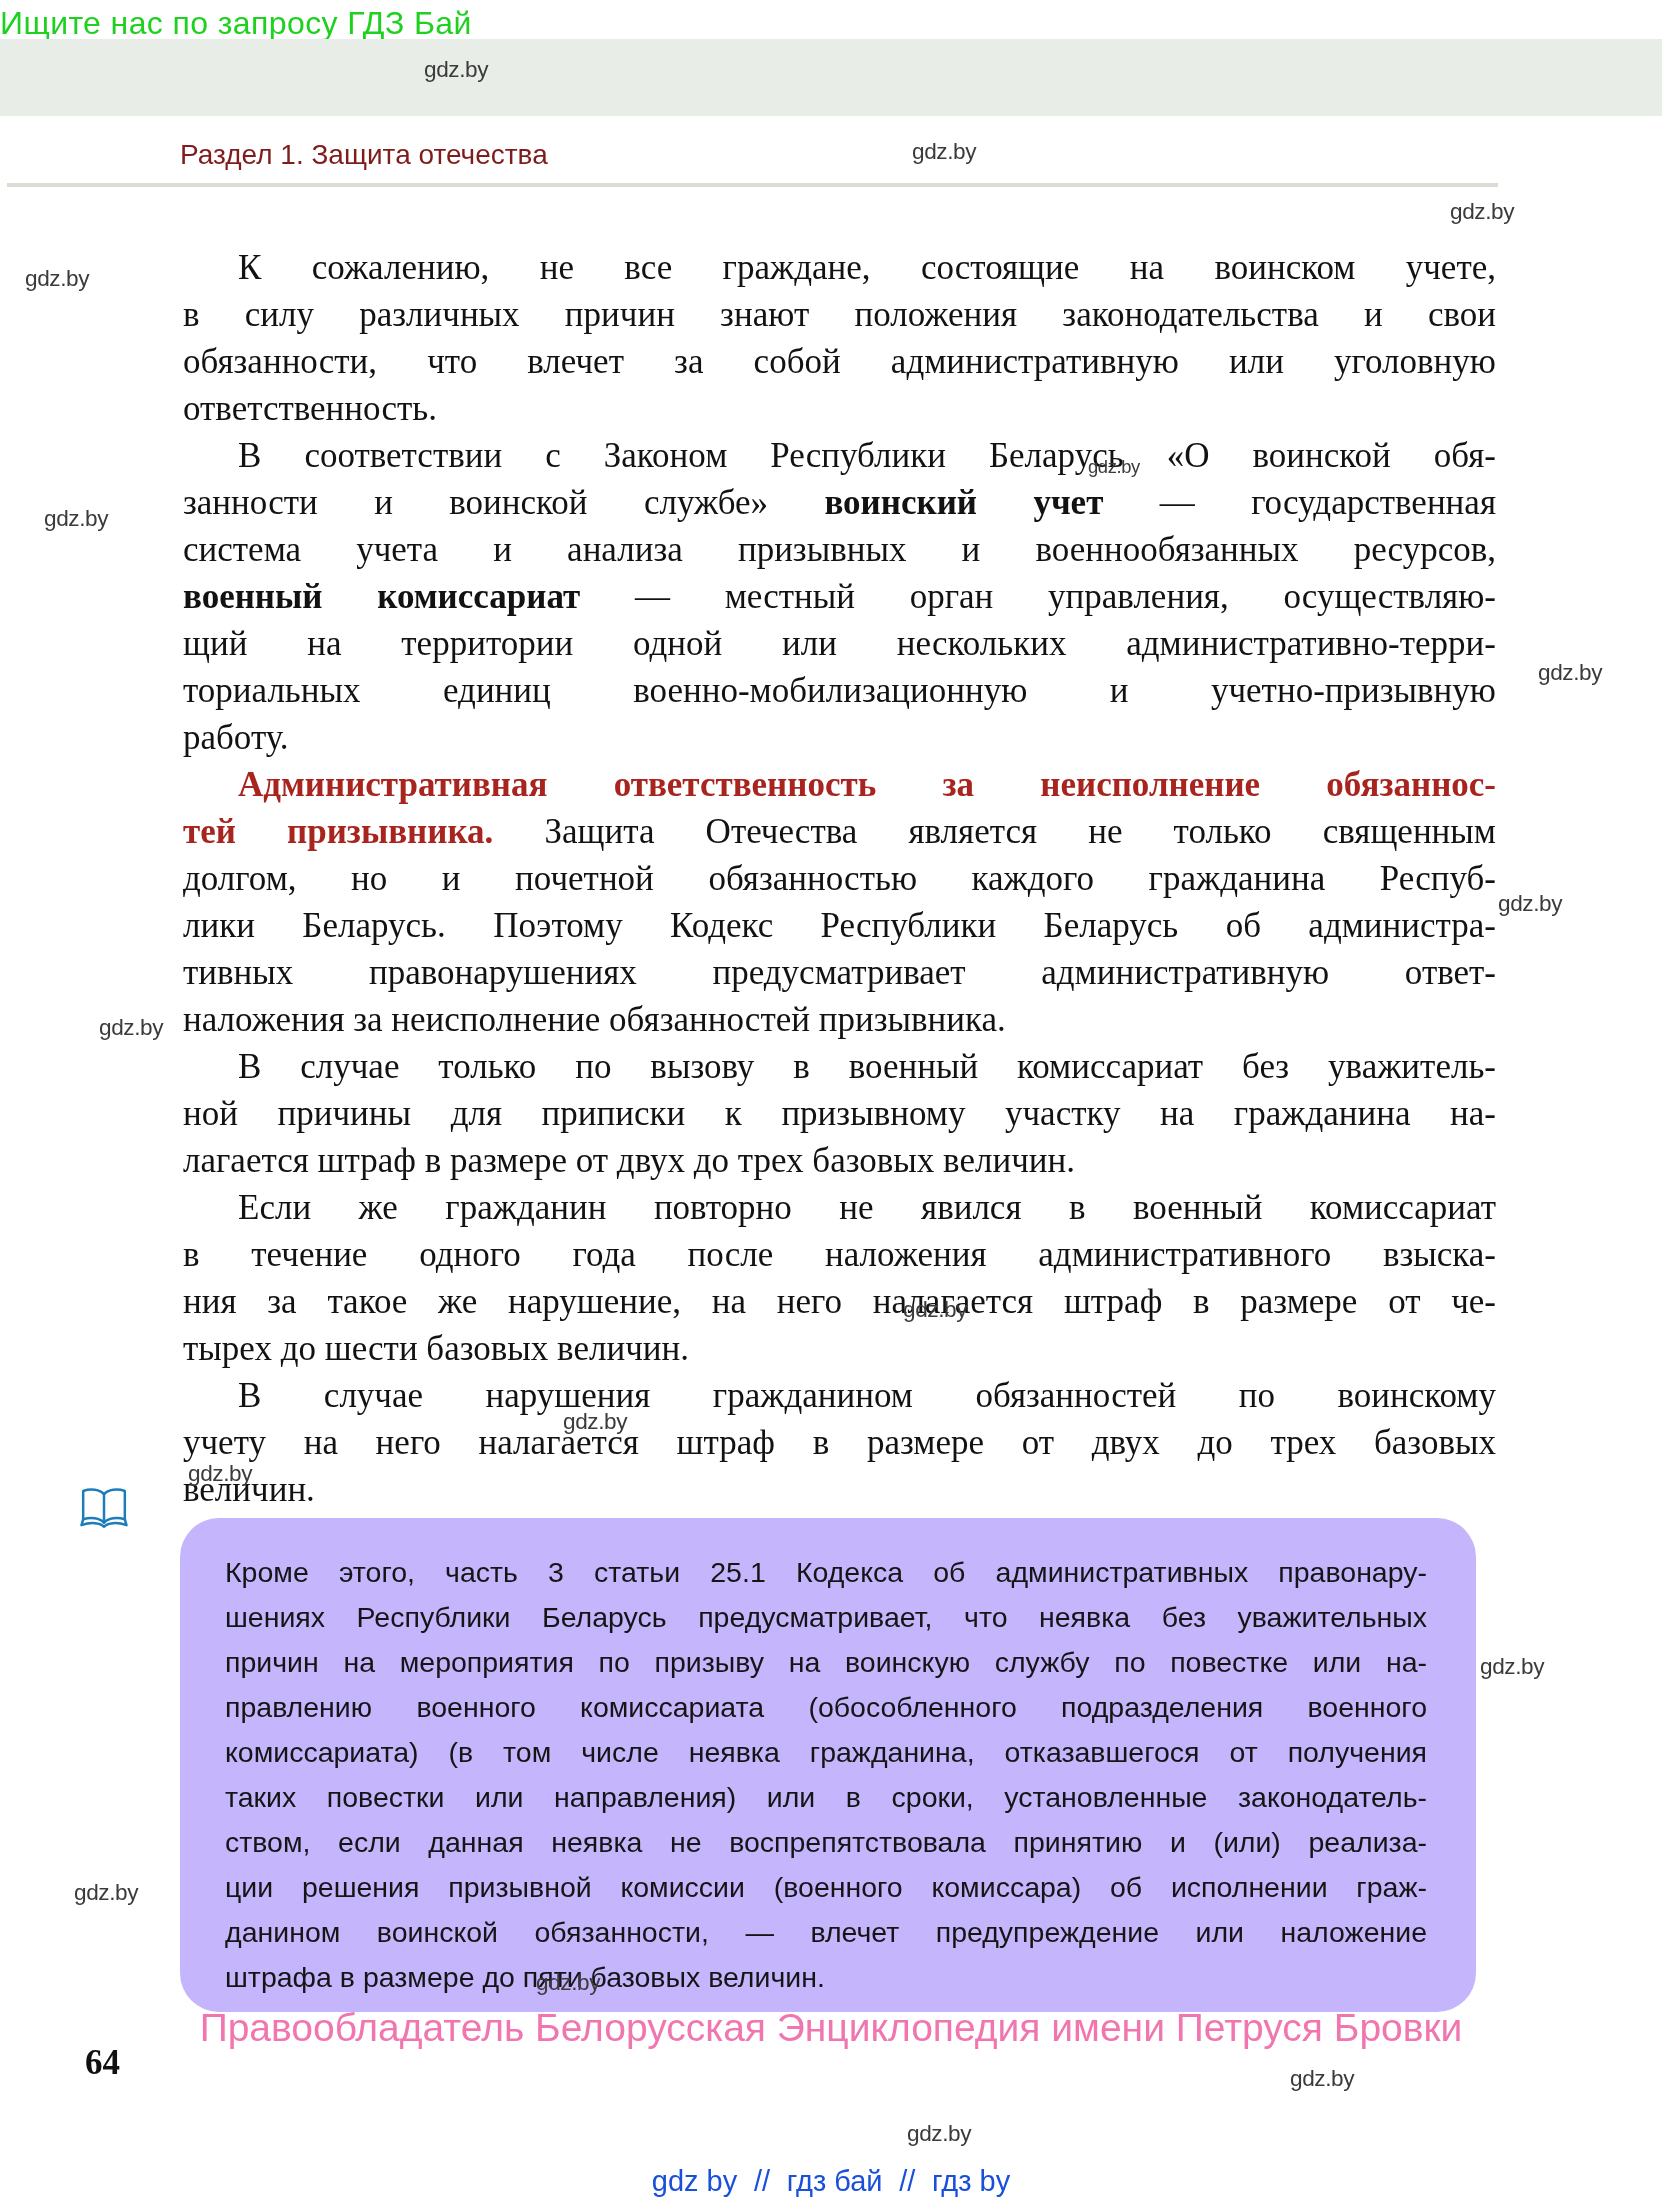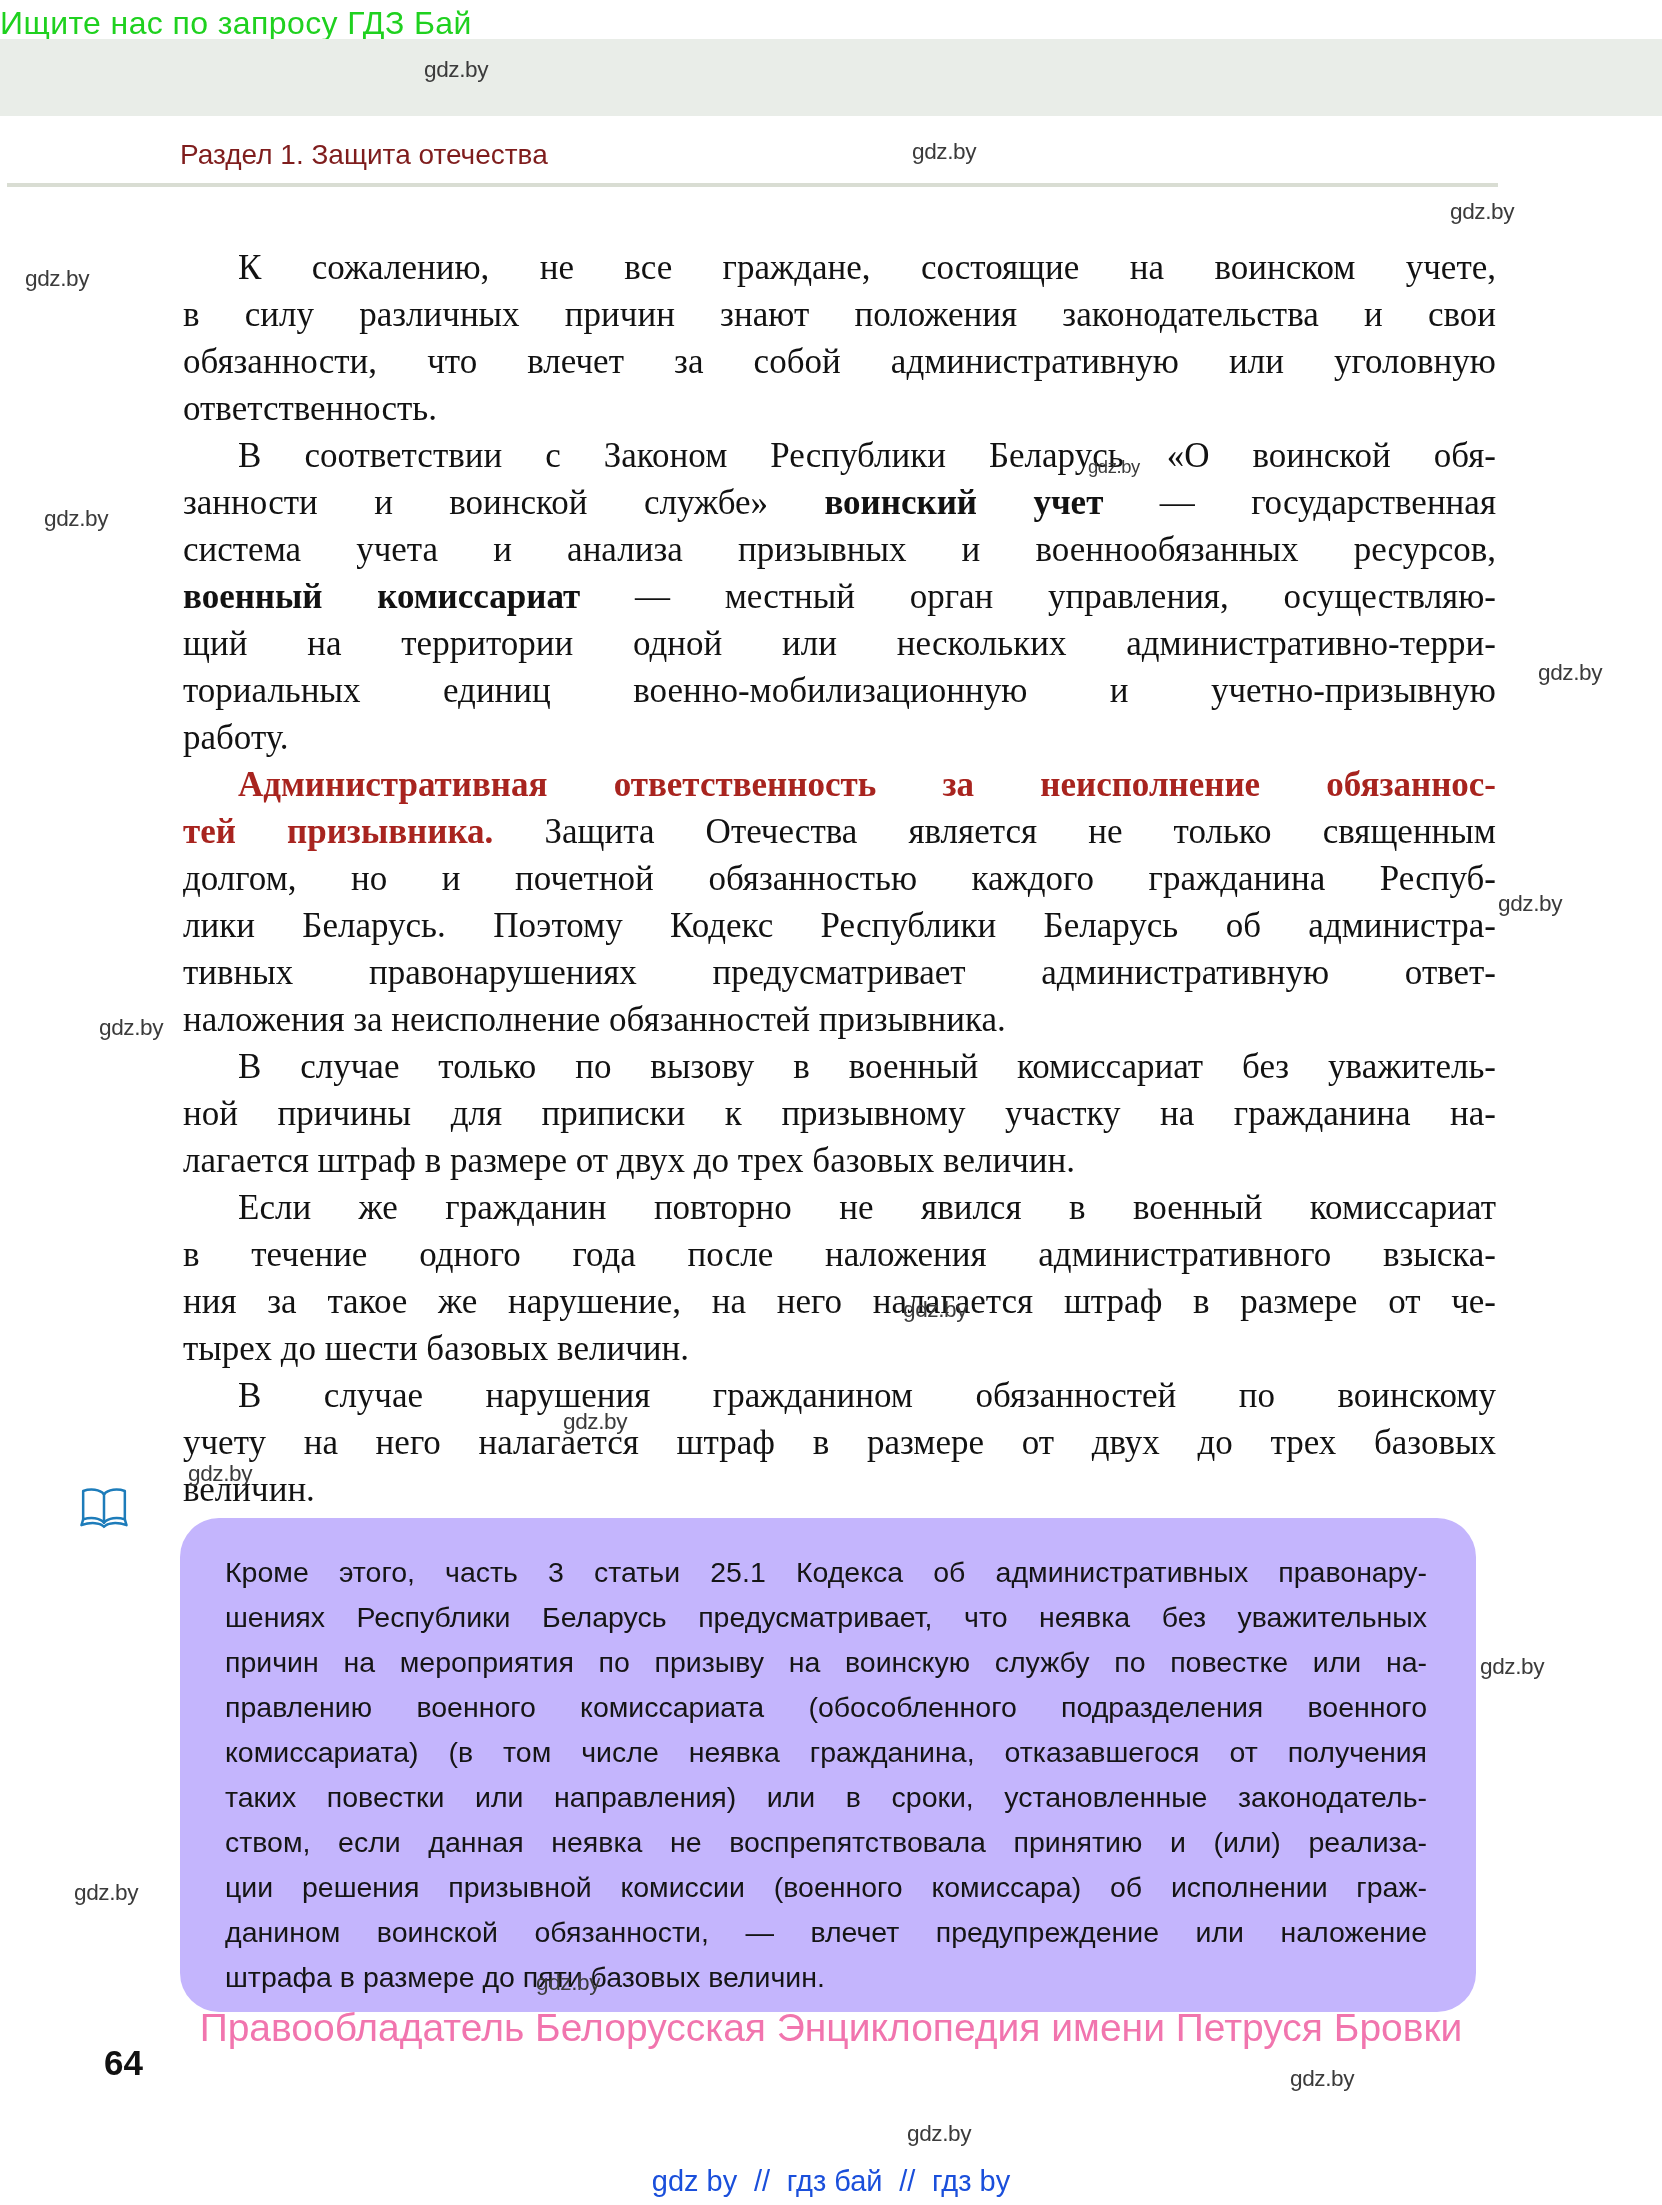--- a/index.html
+++ b/index.html
@@ -63,22 +63,22 @@
   .wm {
     position:absolute; color:#3b3b3b; font-size:22.6px; line-height:1;
     z-index:5; letter-spacing:-0.4px;
   }
   
   .copyright {
     position:absolute; top:2006px; left:0; width:100%;
     text-align:center; font-size:39px; color:#f175ae;
   }
   .page-number {
-    position:absolute; left:104px; top:2043px;
-    font-family:Liberation Sans, sans-serif;
+    position:absolute; left:85px; top:2043px;
+    font-family:Liberation Serif, serif;
     font-size:35px; font-weight:bold; color:#111;
   }
   .footer-links {
     position:absolute; top:2165px; left:0; width:100%;
     text-align:center; font-size:29px; color:#1a4fdb;
   }
   .footer-links a { color:#1a4fdb; text-decoration:none; margin:0 11.7px; }
   .footer-links .sep { margin:0 5px; }
 </style>
 </head>

